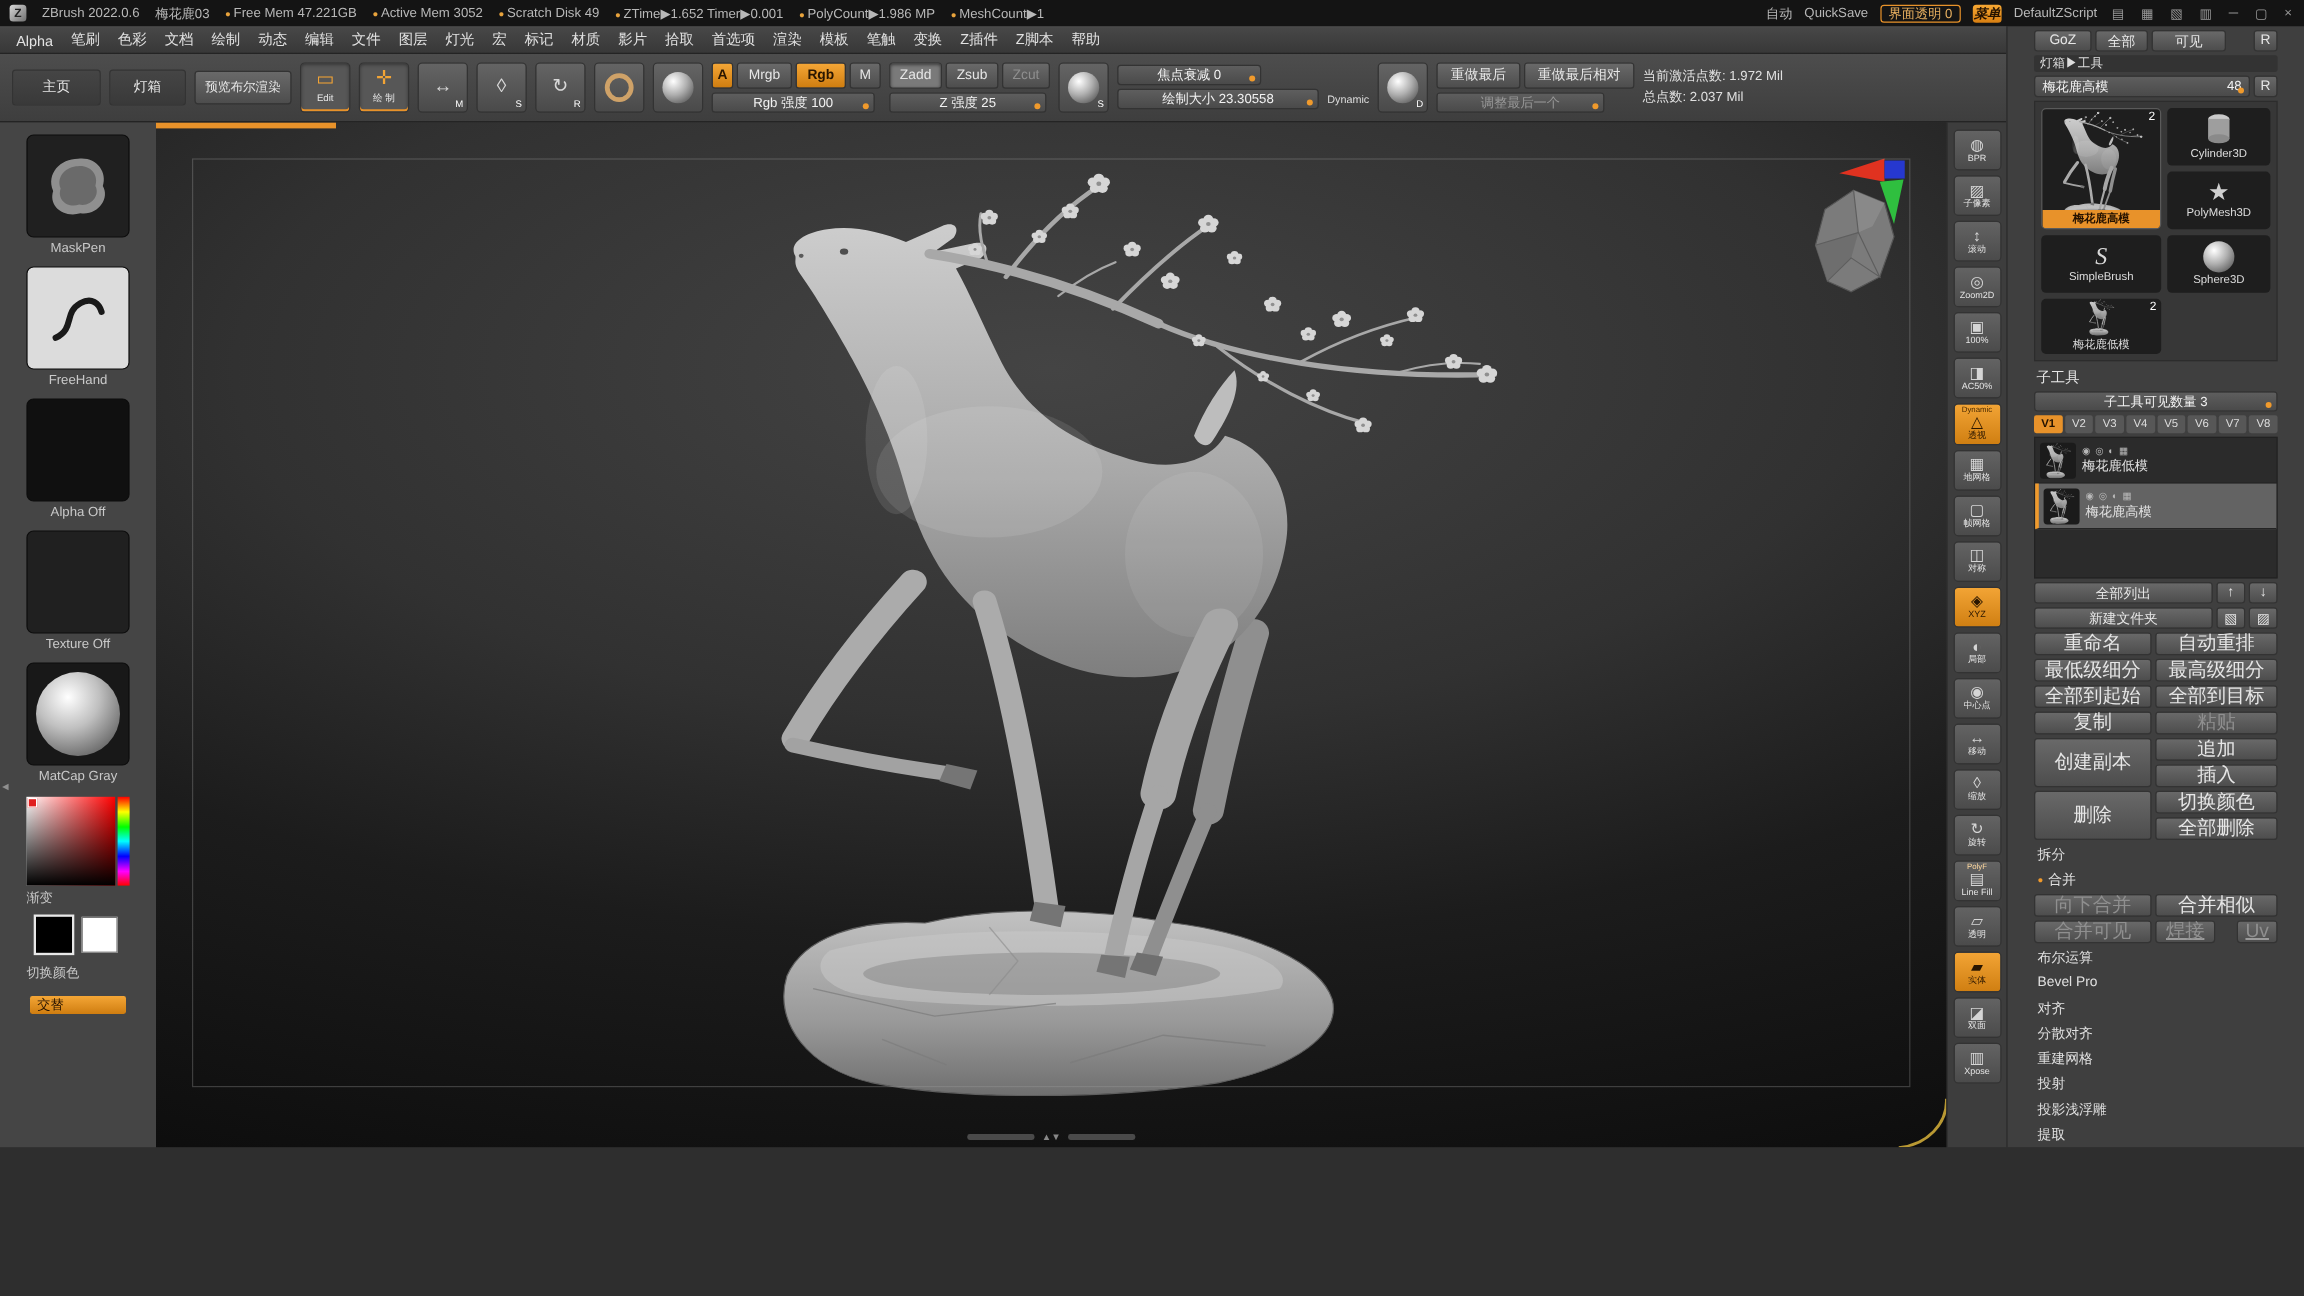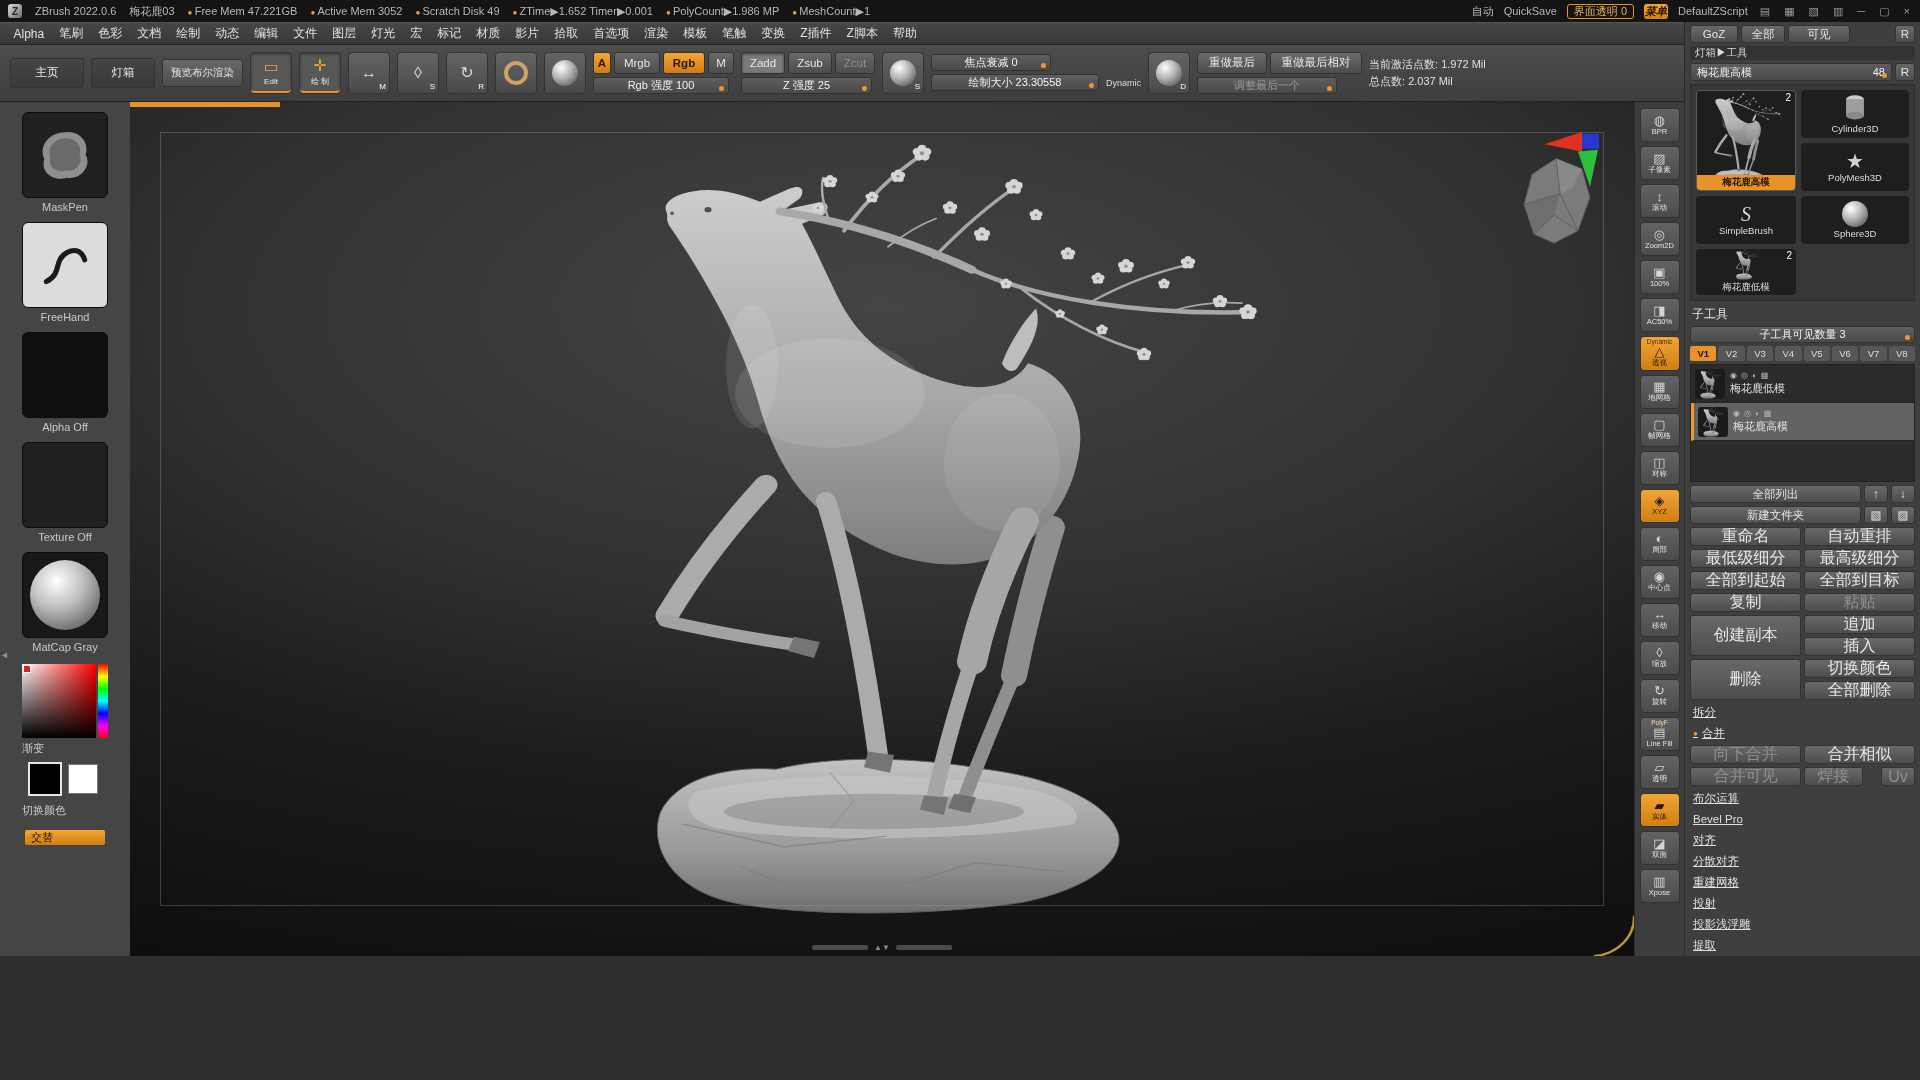--- a/index.html
+++ b/index.html
@@ -78,21 +78,21 @@
   
   .rshelf { width:50px; background:#3d3d3d; border-left:1px solid #2a2a2a; display:flex; flex-direction:column; align-items:center; gap:4px; padding-top:6px; flex:none; }
   .rs-tile { width:40px; min-height:34px; background:linear-gradient(#636363,#4b4b4b); border:1px solid #333; border-radius:4px; display:flex; flex-direction:column; align-items:center; justify-content:center; padding:2px 1px; }
   .rs-tile .g { font-size:13px; line-height:1; color:#d5d5d5; }
   .rs-tile .l { font-size:7.5px; color:#e4e4e4; margin-top:1px; text-align:center; line-height:1.1; }
   .rs-tile .sub { font-size:6.5px; color:#ffd9a0; line-height:1; }
   .rs-tile.active { background:linear-gradient(#f2a435,#d07f12); }
   .rs-tile.active .g, .rs-tile.active .l { color:#2a1600; }
   .rs-tile.active .sub { color:#4a2a00; }
   
-  .rpanel { flex:1; background:#3f3f3f; border-left:1px solid #2a2a2a; padding:3px 5px; display:flex; flex-direction:column; gap:3px; font-size:11px; }
+  .rpanel { flex:1; background:#3f3f3f; border-left:1px solid #2a2a2a; padding:3px 22px; display:flex; flex-direction:column; gap:3px; font-size:11px; }
   .tp-row { display:flex; gap:3px; align-items:center; }
   .lb-bar { height:15px; background:#333; border-radius:2px; display:flex; align-items:center; padding:0 5px; font-size:10.5px; color:#ddd; }
   .tool-slider { flex:1; height:18px; justify-content:space-between; padding:0 6px; }
   .thumbs { background:#373737; border:1px solid #2c2c2c; padding:5px; display:grid; grid-template-columns:100px 1fr; gap:5px; }
   .thumb { background:#1e1e1e; border-radius:4px; position:relative; display:flex; flex-direction:column; align-items:center; justify-content:center; color:#ccc; overflow:hidden; }
   .thumb.main { height:101px; grid-row:span 2; border:1px solid #5a5a5a; }
   .thumb .tlabel { font-size:9.5px; color:#ddd; padding:1px 0; }
   .thumb.main .tlabel { position:absolute; bottom:0; left:0; right:0; background:#e8922a; color:#241200; text-align:center; font-weight:bold; }
   .badge { position:absolute; top:1px; right:4px; font-size:10px; color:#fff; }
   .thumb.small { height:48px; }
@@ -109,23 +109,23 @@
   .strow { display:flex; align-items:center; gap:5px; padding:2px 4px; border-bottom:1px solid #242424; height:38px; }
   .strow.selected { background:#636363; border-left:3px solid #f09a2c; }
   .strow .thumb30 { width:30px; height:30px; background:#1b1b1b; border-radius:3px; flex:none; overflow:hidden; }
   .strow .stcol { display:flex; flex-direction:column; gap:1px; }
   .sticons { display:flex; gap:4px; font-size:8px; color:#b8b8b8; }
   .stname { font-size:11px; color:#e2e2e2; }
   .iconbtn { width:24px; flex:none; }
   .ops { display:grid; grid-template-columns:1fr 1fr; gap:3px; }
   .op { height:19px; font-size:16px; }
   .op.tall { height:auto; grid-row:span 2; }
-  .sec { grid-column:1 / -1; background:none; border:none; text-align:center; color:#e0e0e0; padding:2px 3px; font-size:11.5px; height:18px; display:flex; align-items:center; gap:4px;text-decoration:underline; }
+  .sec { grid-column:1 / -1; background:none; border:none; text-align:center; color:#e0e0e0; padding:2px 3px; font-size:11.5px; height:18px; display:flex; align-items:center; gap:4px; }
   .odot { color:#f09a2c; font-size:8px; }
-  .uvsplit { display:flex; gap:18px; }
+  .uvsplit { display:flex; gap:18px;text-decoration:underline; }
   .uvsplit .op:first-child { flex:1; }
   .uvsplit .op:last-child { width:34px; }
 </style>
 </head>
 <body>
 
 <div class="titlebar">
   <div class="tb-left">
     <span class="logo">Z</span>
     <span>ZBrush 2022.0.6</span>

